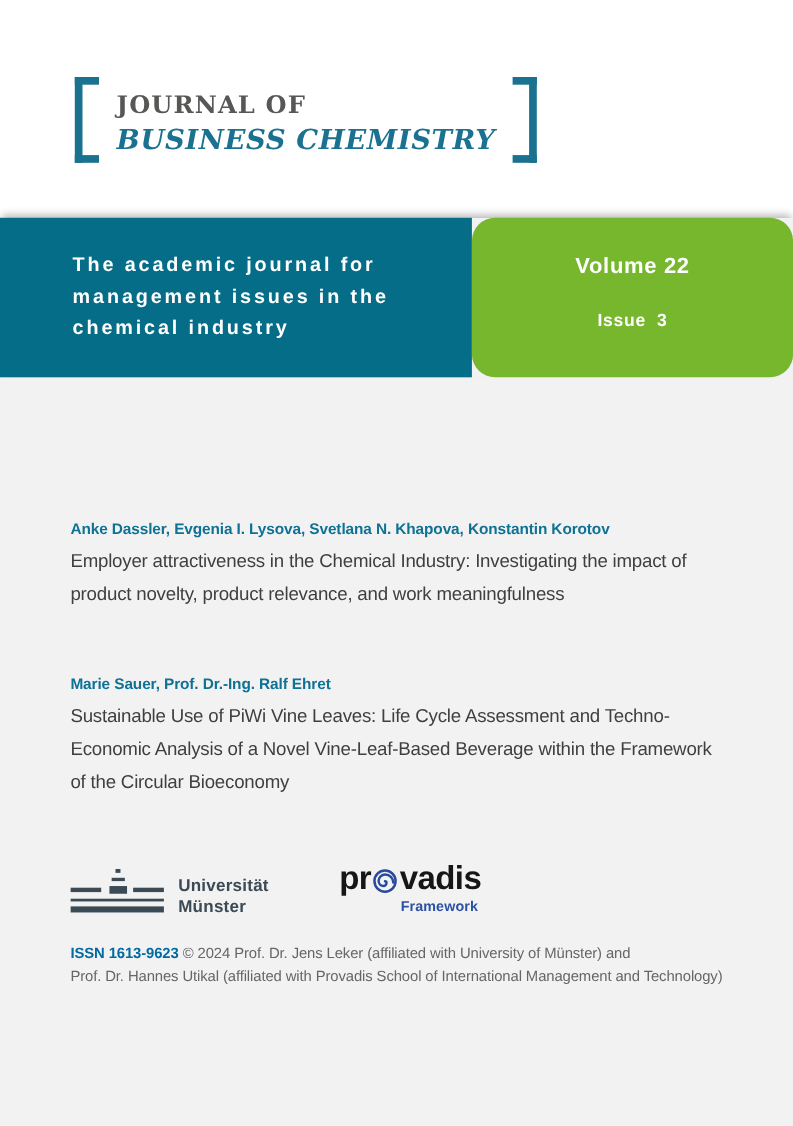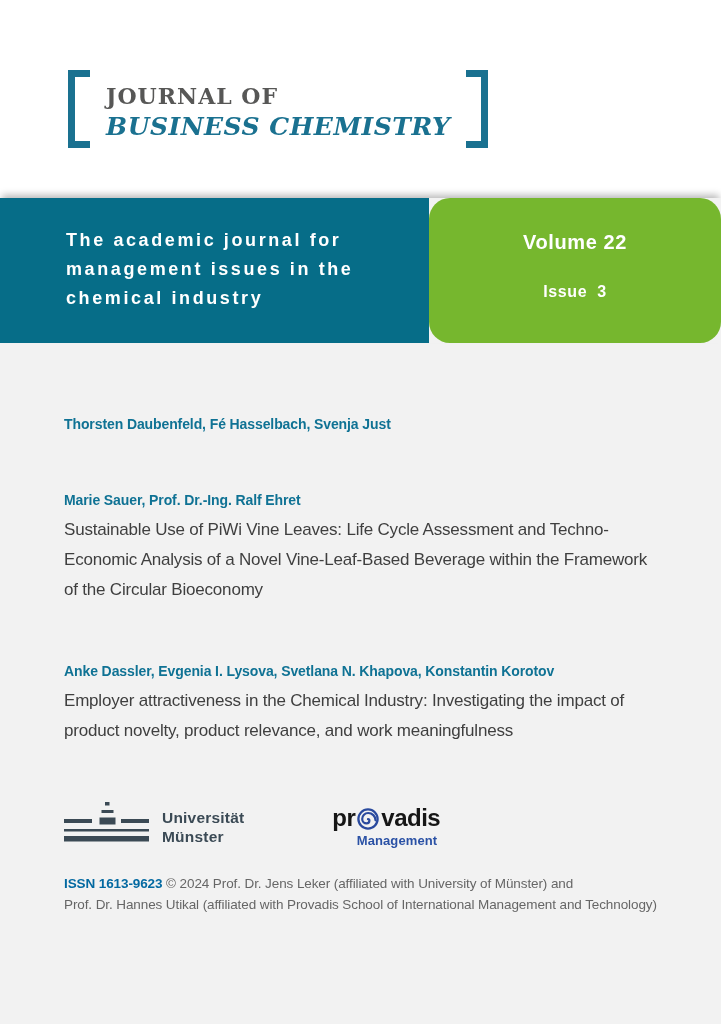--- a/index.html
+++ b/index.html
@@ -44,29 +44,29 @@
   .authors {
     color: #0f7294; font-weight: bold; font-size: 14px; line-height: 20px;
     letter-spacing: -0.1px; margin: 0;
   }
   .title {
     color: #3f3f3f; font-size: 17px; line-height: 30px; letter-spacing: -0.2px;
     margin: 5px 0 0 0; white-space: pre; font-weight: normal;
   }
 
   
-  .logos { display: flex; align-items: flex-start; gap: 88px; margin-top: 12px; }
+  .logos { display: flex; align-items: flex-end; gap: 64px; margin-top: 12px; }
   .muenster { display: flex; align-items: flex-end; }
   .muenster-name {
     margin-left: 12px; margin-bottom: -3px; font-weight: bold; font-size: 15.5px;
     line-height: 19px; color: #3b4a55; white-space: pre; letter-spacing: 0.2px;
   }
   .provadis { padding-top: 2px; }
   .provadis-word {
-    display: flex; align-items: center; font-weight: bold; font-size: 24px;
+    display: flex; align-items: center; font-weight: bold; font-size: 30px;
     letter-spacing: -0.5px; color: #161616; line-height: 1;
   }
   .spiral-o { margin: 3px 1px 0 1px; display: block; }
   .provadis-sub {
     text-align: right; font-weight: bold; font-size: 13px; color: #2a51a5;
     margin-top: 2px; padding-right: 3px; letter-spacing: 0.1px;
   }
 
   
   .footer {
@@ -99,34 +99,33 @@
     </div>
     <div class="banner-right">
       <div class="volume">Volume 22</div>
       <div class="issue">Issue  3</div>
     </div>
   </section>
 
   <main class="content">
 
     <article class="article">
-      <p class="authors">Thorsten Daubenfeld, Fé Hasselbach, Svenja Just</p>
+    </article>
+
+    <article class="article">
+      <p class="authors">Anke Dassler, Evgenia I. Lysova, Svetlana N. Khapova, Konstantin Korotov</p>
+      <h2 class="title">Employer attractiveness in the Chemical Industry: Investigating the impact of
+product novelty, product relevance, and work meaningfulness</h2>
     </article>
 
     <article class="article">
       <p class="authors">Marie Sauer, Prof. Dr.-Ing. Ralf Ehret</p>
       <h2 class="title">Sustainable Use of PiWi Vine Leaves: Life Cycle Assessment and Techno-
 Economic Analysis of a Novel Vine-Leaf-Based Beverage within the Framework
 of the Circular Bioeconomy</h2>
-    </article>
-
-    <article class="article">
-      <p class="authors">Anke Dassler, Evgenia I. Lysova, Svetlana N. Khapova, Konstantin Korotov</p>
-      <h2 class="title">Employer attractiveness in the Chemical Industry: Investigating the impact of
-product novelty, product relevance, and work meaningfulness</h2>
     </article>
 
     <div class="logos">
 
       <div class="muenster">
         <svg class="muenster-icon" width="86" height="41" viewBox="0 0 86 41" xmlns="http://www.w3.org/2000/svg">
           <g fill="#3b4a55">
             <rect x="41" y="0" width="4.5" height="3.5"></rect>
             <rect x="37.5" y="8" width="12" height="3"></rect>
             <rect x="0" y="17" width="28" height="4"></rect>
@@ -142,21 +141,21 @@
 
       <div class="provadis">
         <div class="provadis-word">
           <span>pr</span>
           <svg class="spiral-o" width="24" height="24" viewBox="0 0 24 24" xmlns="http://www.w3.org/2000/svg">
             <circle cx="12" cy="12" r="9.6" fill="none" stroke="#2a4a9e" stroke-width="2.3"></circle>
             <path d="M12 12.2 a1.4 1.4 0 0 1 1.4 1.4 a2.8 2.8 0 0 1 -2.8 2.8 a4.4 4.4 0 0 1 -4.4 -4.4 a6 6 0 0 1 6 -6 a7.3 7.3 0 0 1 7.3 7.3" fill="none" stroke="#2a4a9e" stroke-width="2.2" stroke-linecap="round"></path>
           </svg>
           <span>vadis</span>
         </div>
-        <div class="provadis-sub">Management</div>
+        <div class="provadis-sub">Framework</div>
       </div>
 
     </div>
 
     <p class="footer"><span class="issn">ISSN 1613-9623</span> <span>© 2024 Prof. Dr. Jens Leker (affiliated with University of Münster) and
 Prof. Dr. Hannes Utikal (affiliated with Provadis School of International Management and Technology)</span></p>
 
   </main>
 </div>
 

